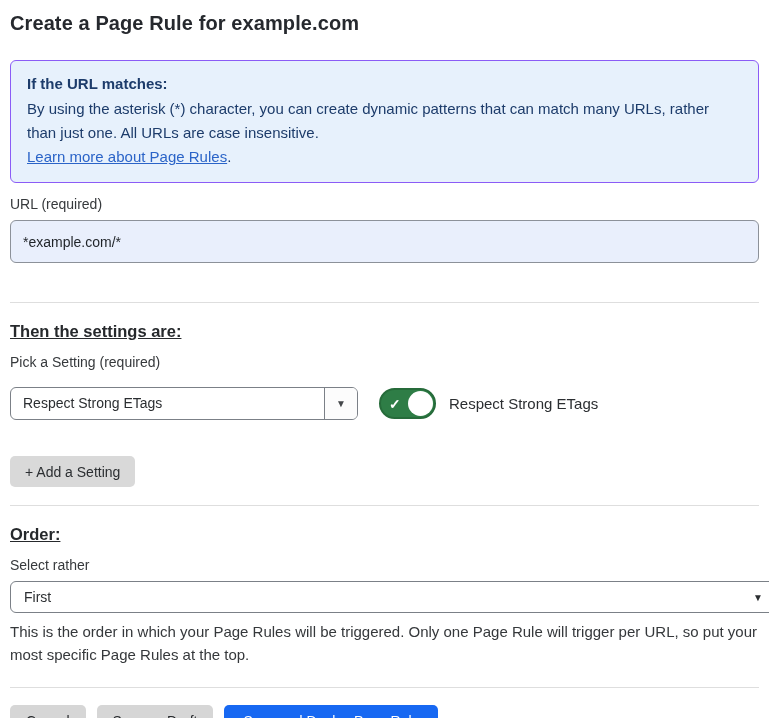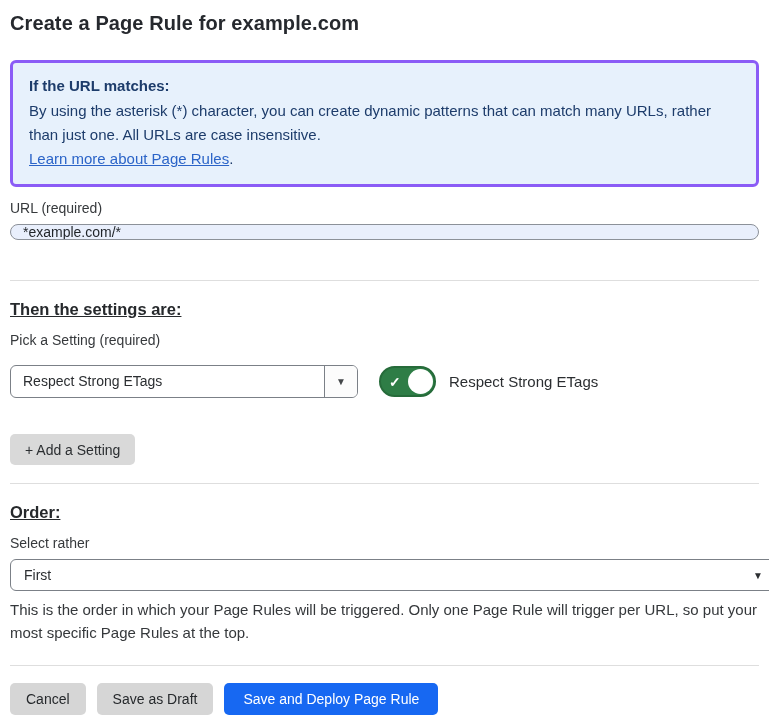--- a/index.html
+++ b/index.html
@@ -15,21 +15,21 @@
     font-size: 20px;
     font-weight: 700;
     color: #26292e;
     margin: 2px 0 0 0;
     letter-spacing: 0.1px;
   }
 
   .info-box {
     margin-top: 25px;
     background: #e7f1fc;
-    border: 3px solid #8b5cf6;
+    border: 1px solid #8b5cf6;
     border-radius: 6px;
     padding: 11px 16px 13px 16px;
     color: #1d3c6b;
     font-size: 15px;
     line-height: 24px;
   }
   .info-box .info-heading { font-weight: 700; }
   .info-box .info-body { margin-top: 1px; }
   .info-link {
     color: #2b64c8;
@@ -41,24 +41,24 @@
   .field-label {
     display: block;
     font-size: 14px;
     color: #36393c;
     margin-top: 13px;
   }
 
   .url-input {
     margin-top: 8px;
     width: 749px;
-    height: 16px;
+    height: 43px;
     background: #e9effc;
     border: 1px solid #8c9199;
-    border-radius: 16px;
+    border-radius: 6px;
     padding: 0 12px;
     font-size: 14px;
     color: #1f2328;
     font-family: "Liberation Sans", sans-serif;
   }
 
   .divider {
     border: none;
     border-top: 1px solid #dedede;
     margin: 0;

